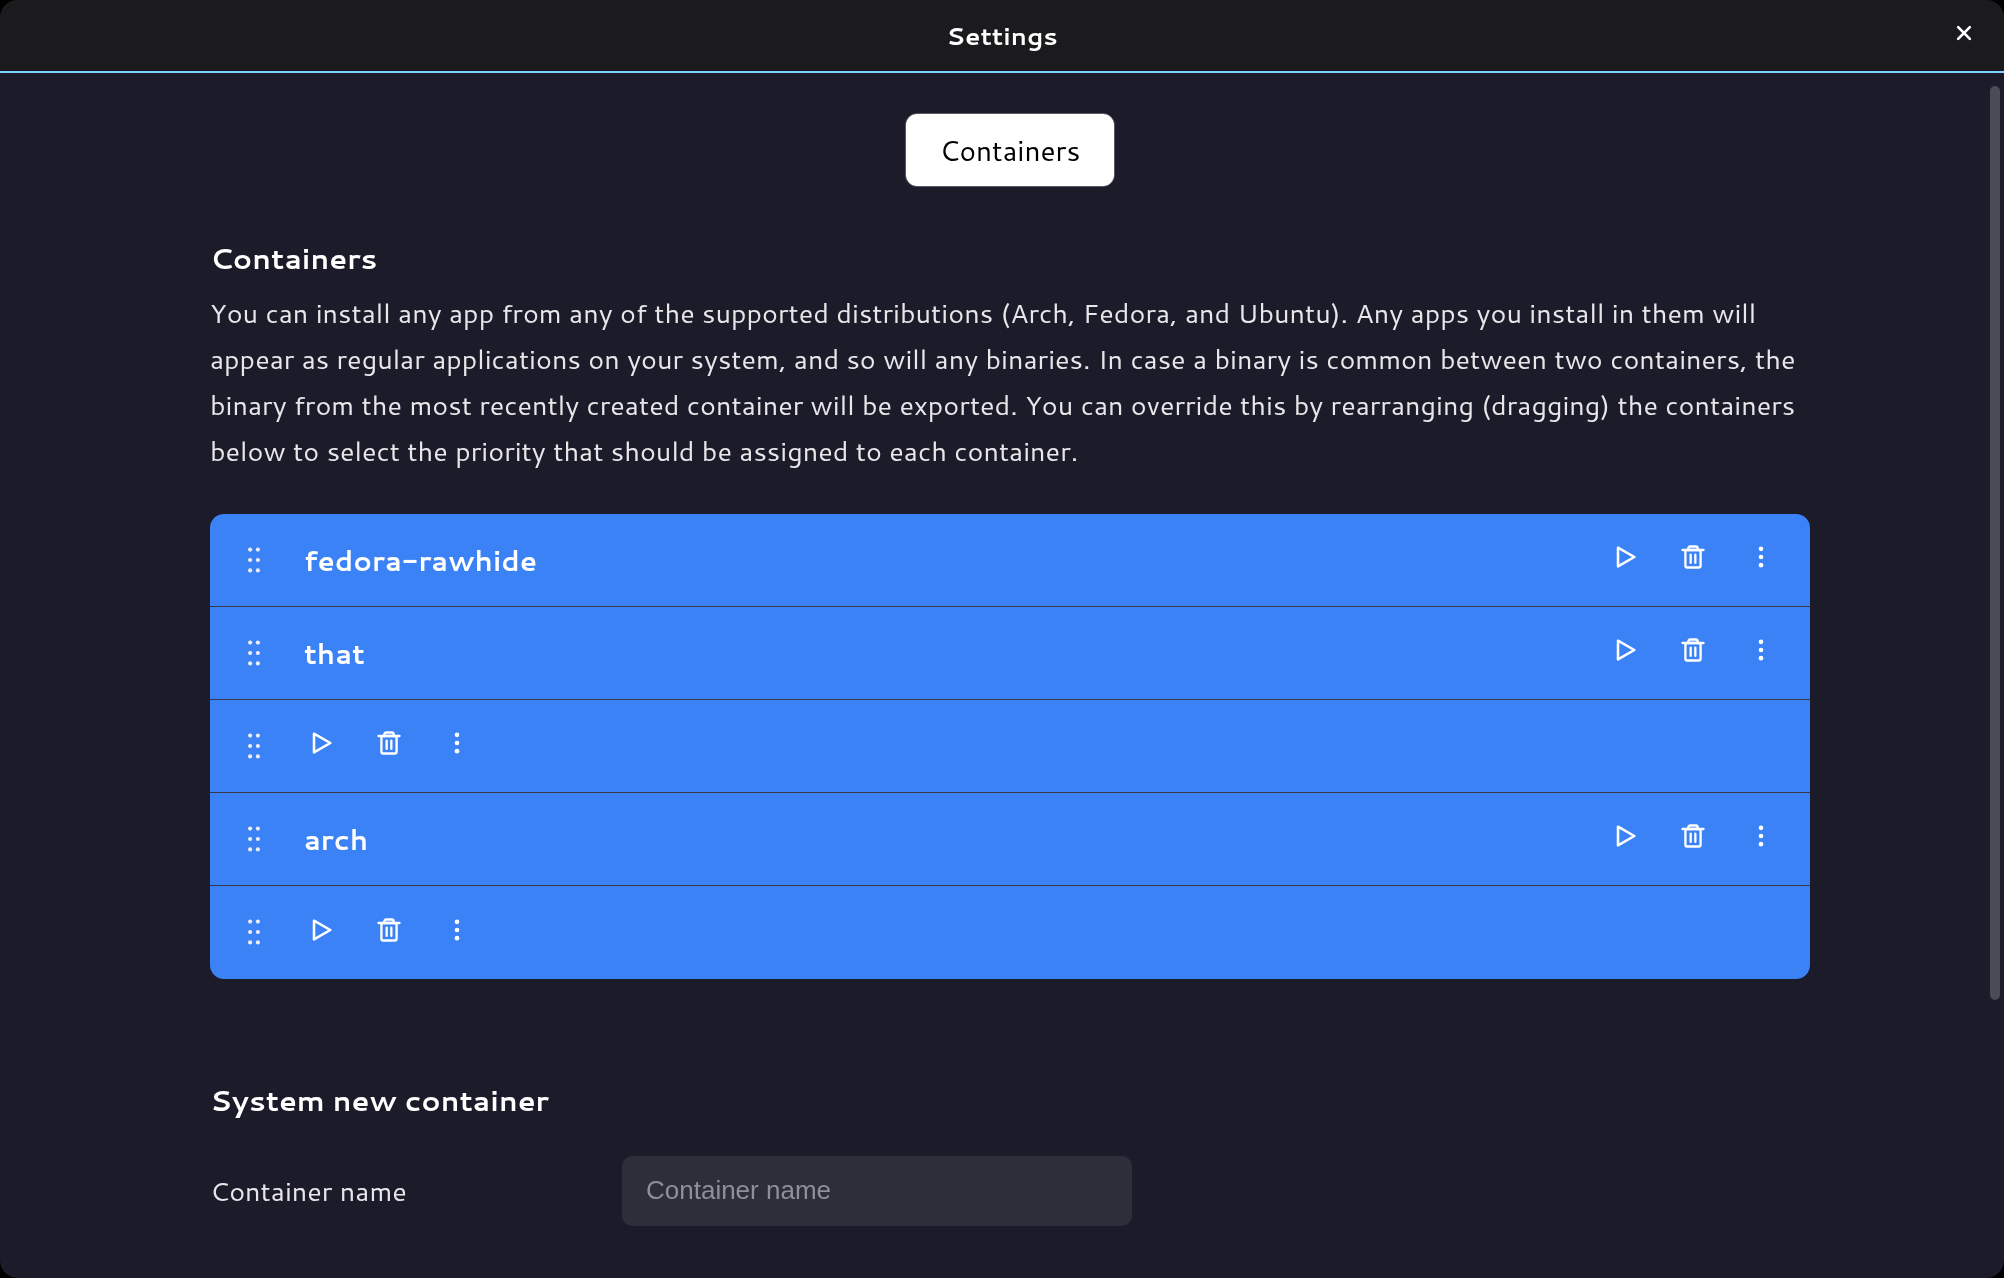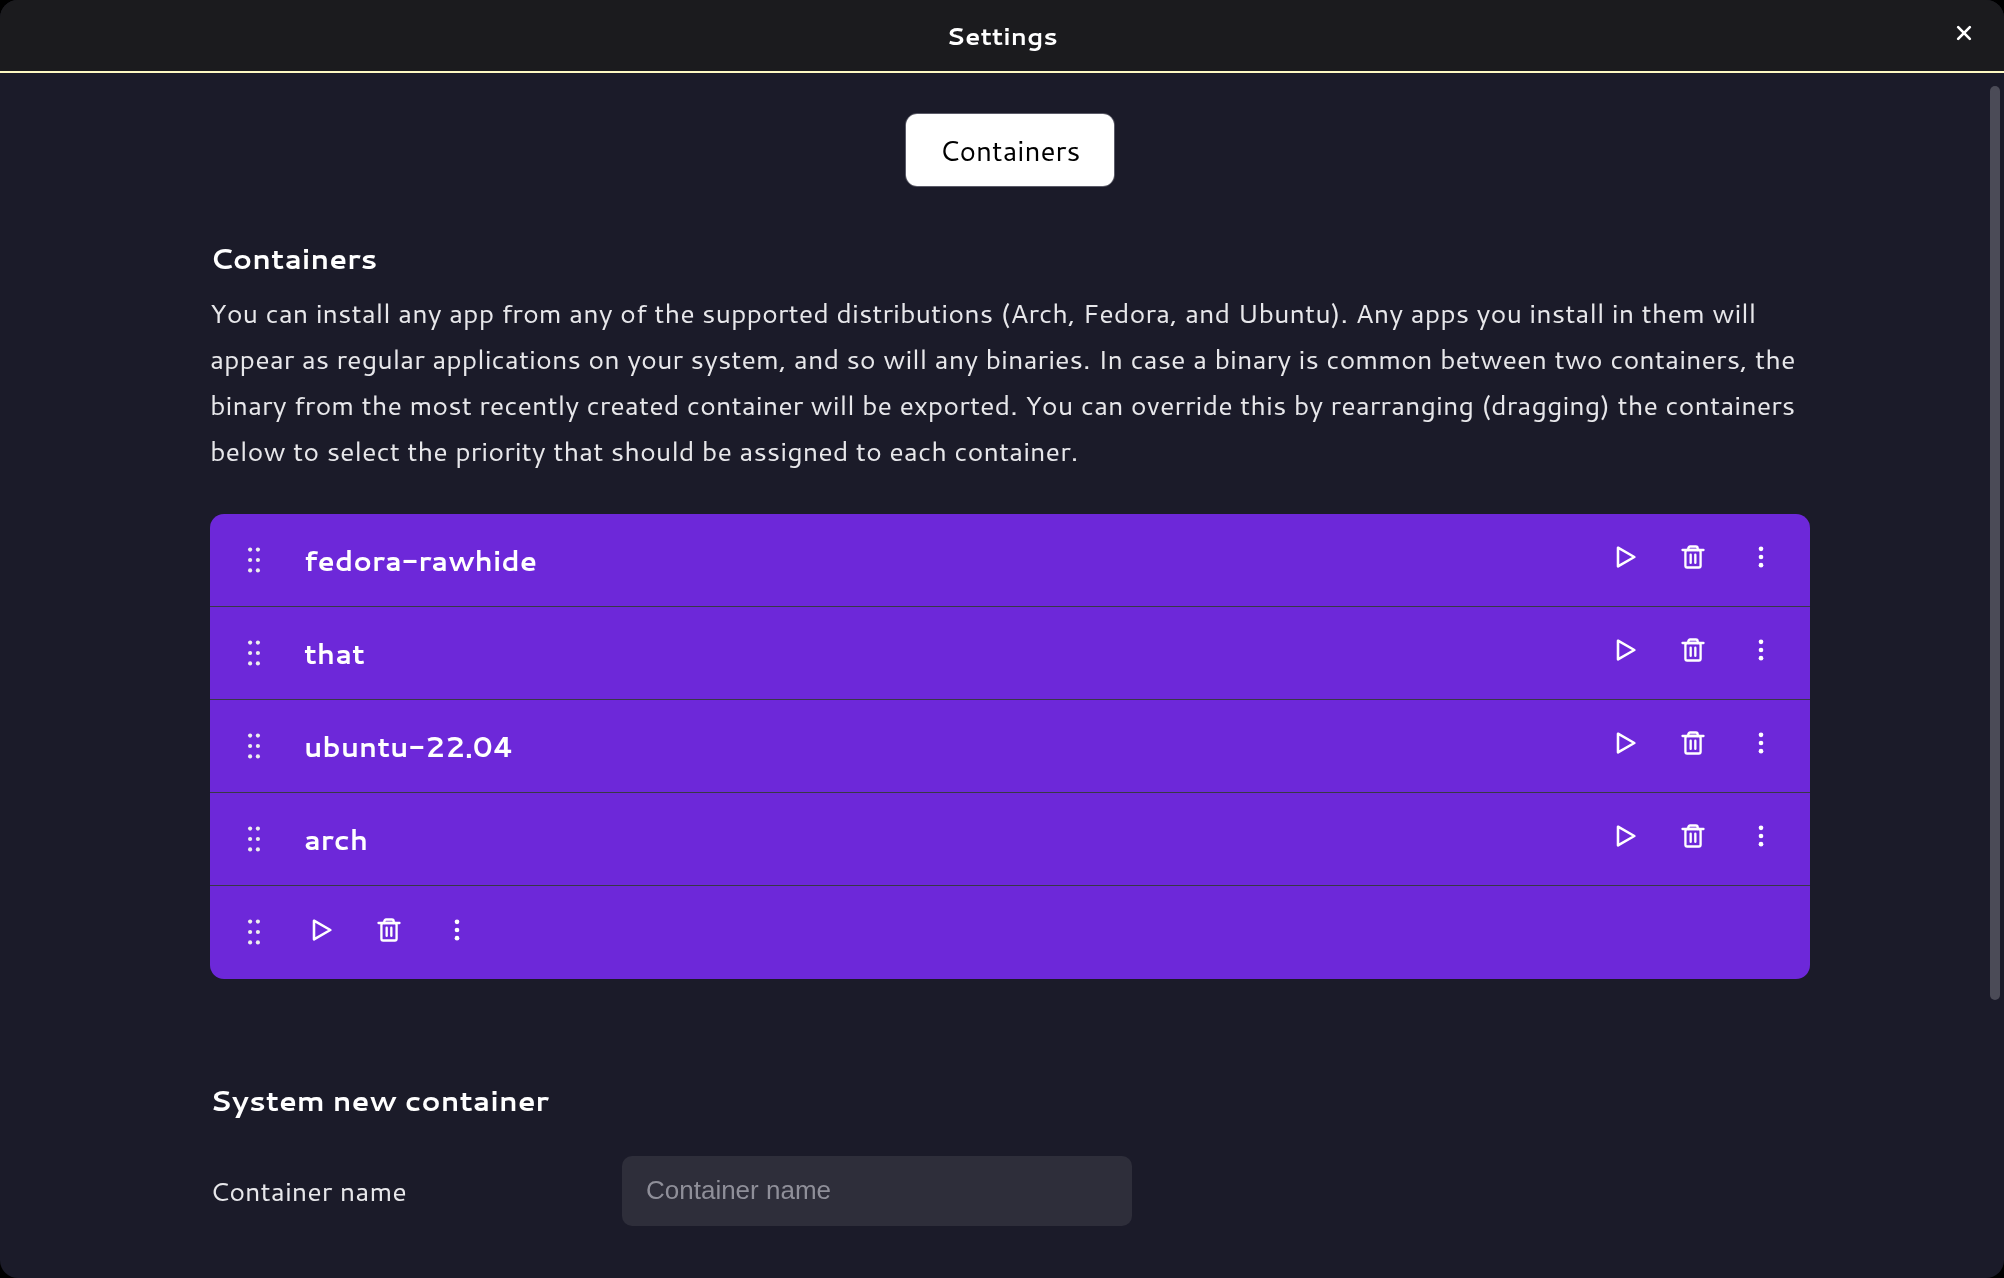--- a/index.html
+++ b/index.html
@@ -17,21 +17,21 @@
     height: 100%;
     background: #1b1b29;
     border-radius: 18px;
     overflow: hidden;
     display: flex;
     flex-direction: column;
   }
   .titlebar {
     height: 73px;
     background: #1b1b1e;
-    border-bottom: 2px solid #fef9c3;
+    border-bottom: 2px solid #7dd3fc;
     display: flex;
     align-items: center;
     justify-content: center;
     position: relative;
   }
   .titlebar-title {
     font-size: 25px;
     font-weight: 700;
     color: #fff;
   }
@@ -89,21 +89,21 @@
     margin-bottom: 12px;
   }
   .section-desc {
     font-size: 27px;
     line-height: 1.7;
     color: #e7e7ea;
     font-weight: 400;
     margin-bottom: 40px;
   }
   .container-list {
-    background: #6d28d9;
+    background: #3b82f6;
     border-radius: 14px;
     overflow: hidden;
     margin-bottom: 100px;
   }
   .container-row {
     display: flex;
     align-items: center;
     height: 93px;
     padding: 0 32px 0 32px;
     border-bottom: 1px solid #393946;
@@ -295,21 +295,20 @@
     <div class="drag-handle">
                 <svg viewBox="0 0 10 20" fill="currentColor">
                   <circle cx="2" cy="2" r="1.6"></circle>
                   <circle cx="8" cy="2" r="1.6"></circle>
                   <circle cx="2" cy="10" r="1.6"></circle>
                   <circle cx="8" cy="10" r="1.6"></circle>
                   <circle cx="2" cy="18" r="1.6"></circle>
                   <circle cx="8" cy="18" r="1.6"></circle>
                 </svg>
               </div>
-    <div class="container-name">ubuntu-22.04</div>
     <div class="row-actions">
       <div class="icon-btn">
                   <span><svg viewBox="0 0 24 24" fill="none" stroke="currentColor" stroke-width="2.2" stroke-linejoin="round" stroke-linecap="round">
                       <polygon points="6,4 20,12 6,20"></polygon>
                     </svg></span>
                 </div>
       <div class="icon-btn">
                   <span><svg viewBox="0 0 24 24" fill="none" stroke="currentColor" stroke-width="2" stroke-linecap="round" stroke-linejoin="round">
                       <path d="M3 6h18"></path>
                       <path d="M8 6V4.5C8 3.7 8.7 3 9.5 3h5c.8 0 1.5.7 1.5 1.5V6"></path>

